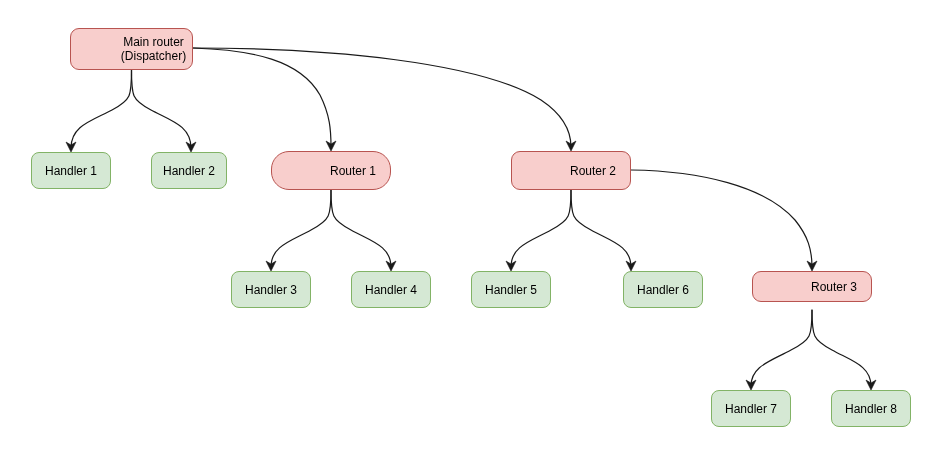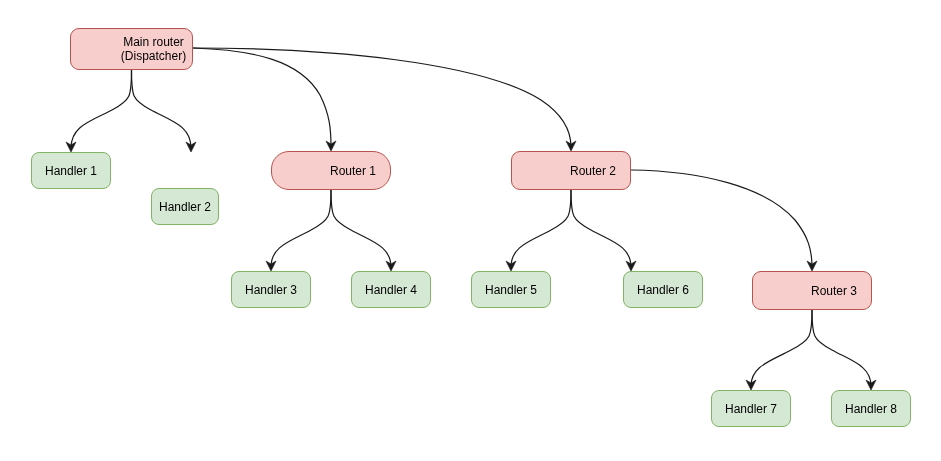--- a/index.html
+++ b/index.html
@@ -118,25 +118,25 @@
           <path class="edge-path" d="M 812 310 C 812 336 813 340 832 350 C 852 361 871 366 871 386"></path>
           <polygon class="edge-arrow" points="871,390 866,380 871,383 876,380"></polygon>
         </g>
       </g>
   </svg>
 
   <div id="node-layer">
       <div class="node node-router" style="left: 70px; top: 28px; width: 123px; height: 42px;"><span class="node-label">Main router
 (Dispatcher)</span></div>
       <div class="node node-handler" style="left: 31px; top: 152px; width: 80px; height: 37px;"><span class="node-label">Handler 1</span></div>
-      <div class="node node-handler" style="left: 151px; top: 152px; width: 68px; height: 37px; margin-top: 36px;"><span class="node-label">Handler 2</span></div>
+      <div class="node node-handler" style="left: 151px; top: 152px; width: 76px; height: 37px;"><span class="node-label">Handler 2</span></div>
       <div class="node node-router" style="left: 271px; top: 151px; width: 120px; height: 39px; border-radius: 18px;"><span class="node-label">Router 1</span></div>
       <div class="node node-router" style="left: 511px; top: 151px; width: 120px; height: 39px;"><span class="node-label">Router 2</span></div>
       <div class="node node-handler" style="left: 231px; top: 271px; width: 80px; height: 37px;"><span class="node-label">Handler 3</span></div>
       <div class="node node-handler" style="left: 351px; top: 271px; width: 80px; height: 37px;"><span class="node-label">Handler 4</span></div>
       <div class="node node-handler" style="left: 471px; top: 271px; width: 80px; height: 37px;"><span class="node-label">Handler 5</span></div>
       <div class="node node-handler" style="left: 591px; top: 271px; width: 80px; height: 37px; margin-left: 32px;"><span class="node-label">Handler 6</span></div>
-      <div class="node node-router" style="left: 752px; top: 271px; width: 120px; height: 39px;"><span class="node-label">Router 3</span></div>
+      <div class="node node-router" style="left: 752px; top: 271px; width: 120px; height: 31px;"><span class="node-label">Router 3</span></div>
       <div class="node node-handler" style="left: 711px; top: 390px; width: 80px; height: 37px;"><span class="node-label">Handler 7</span></div>
       <div class="node node-handler" style="left: 831px; top: 390px; width: 80px; height: 37px;"><span class="node-label">Handler 8</span></div>
     </div>
 
 </div>
 
 </body></html>

